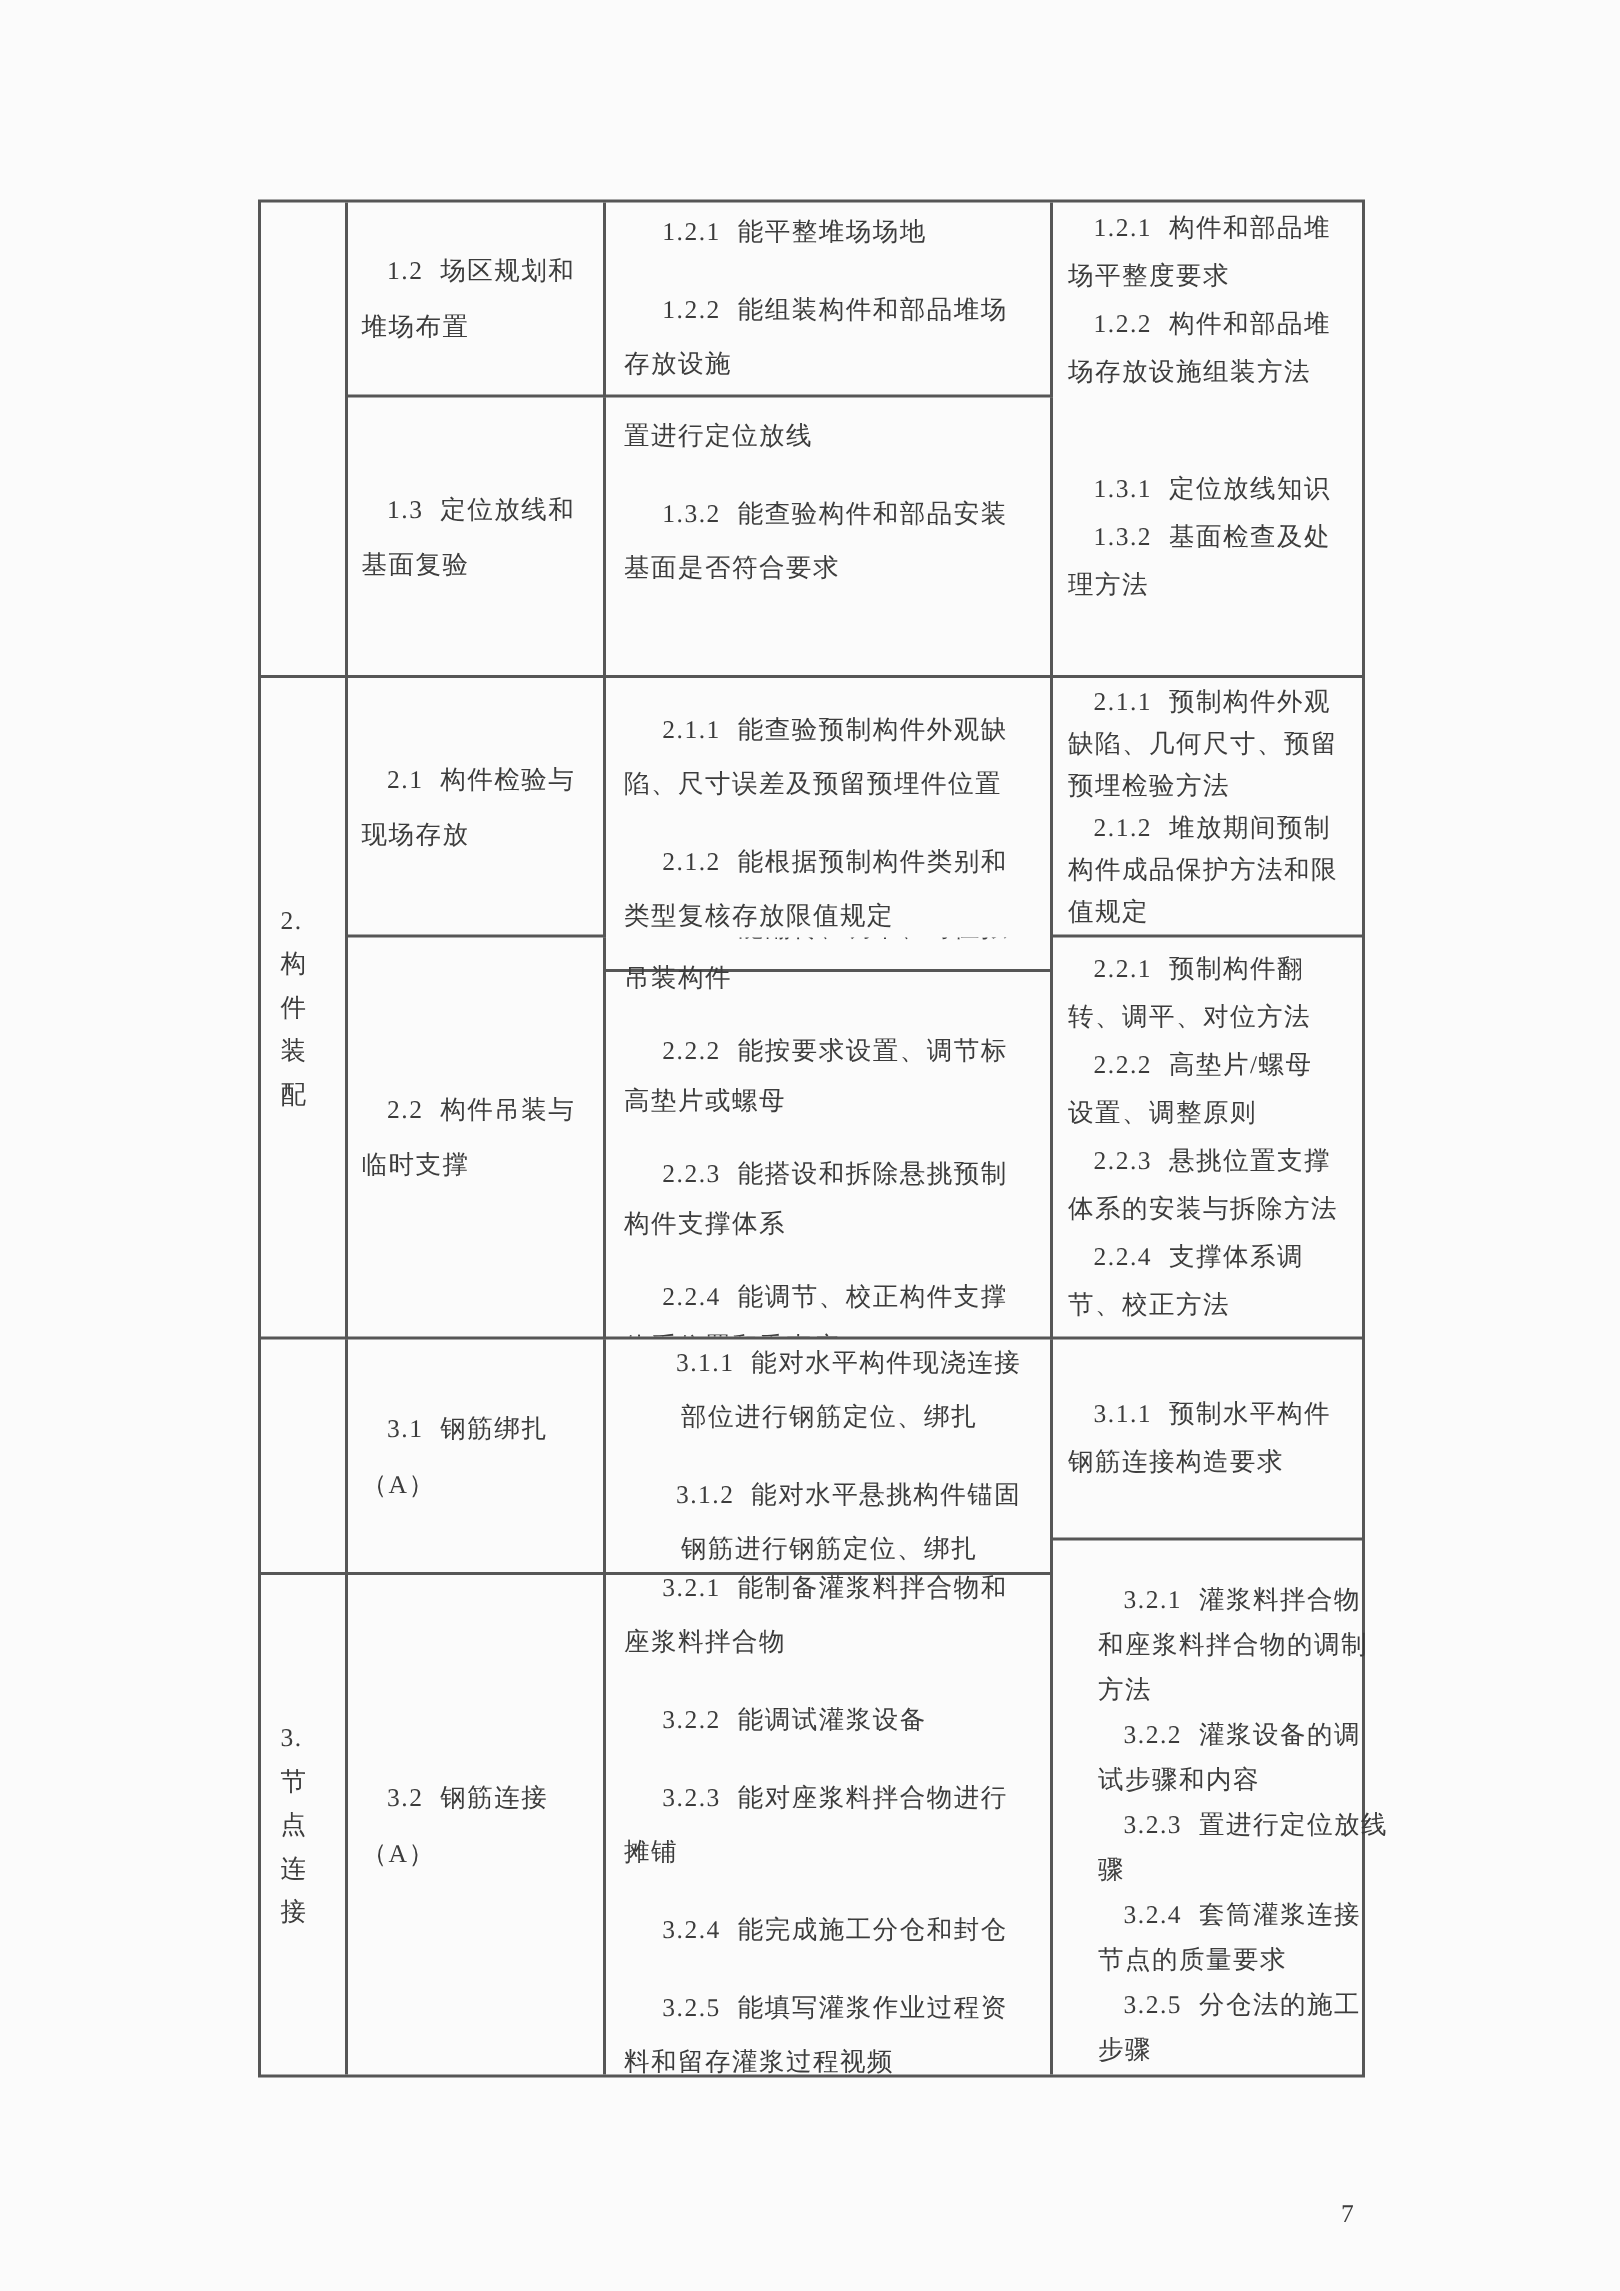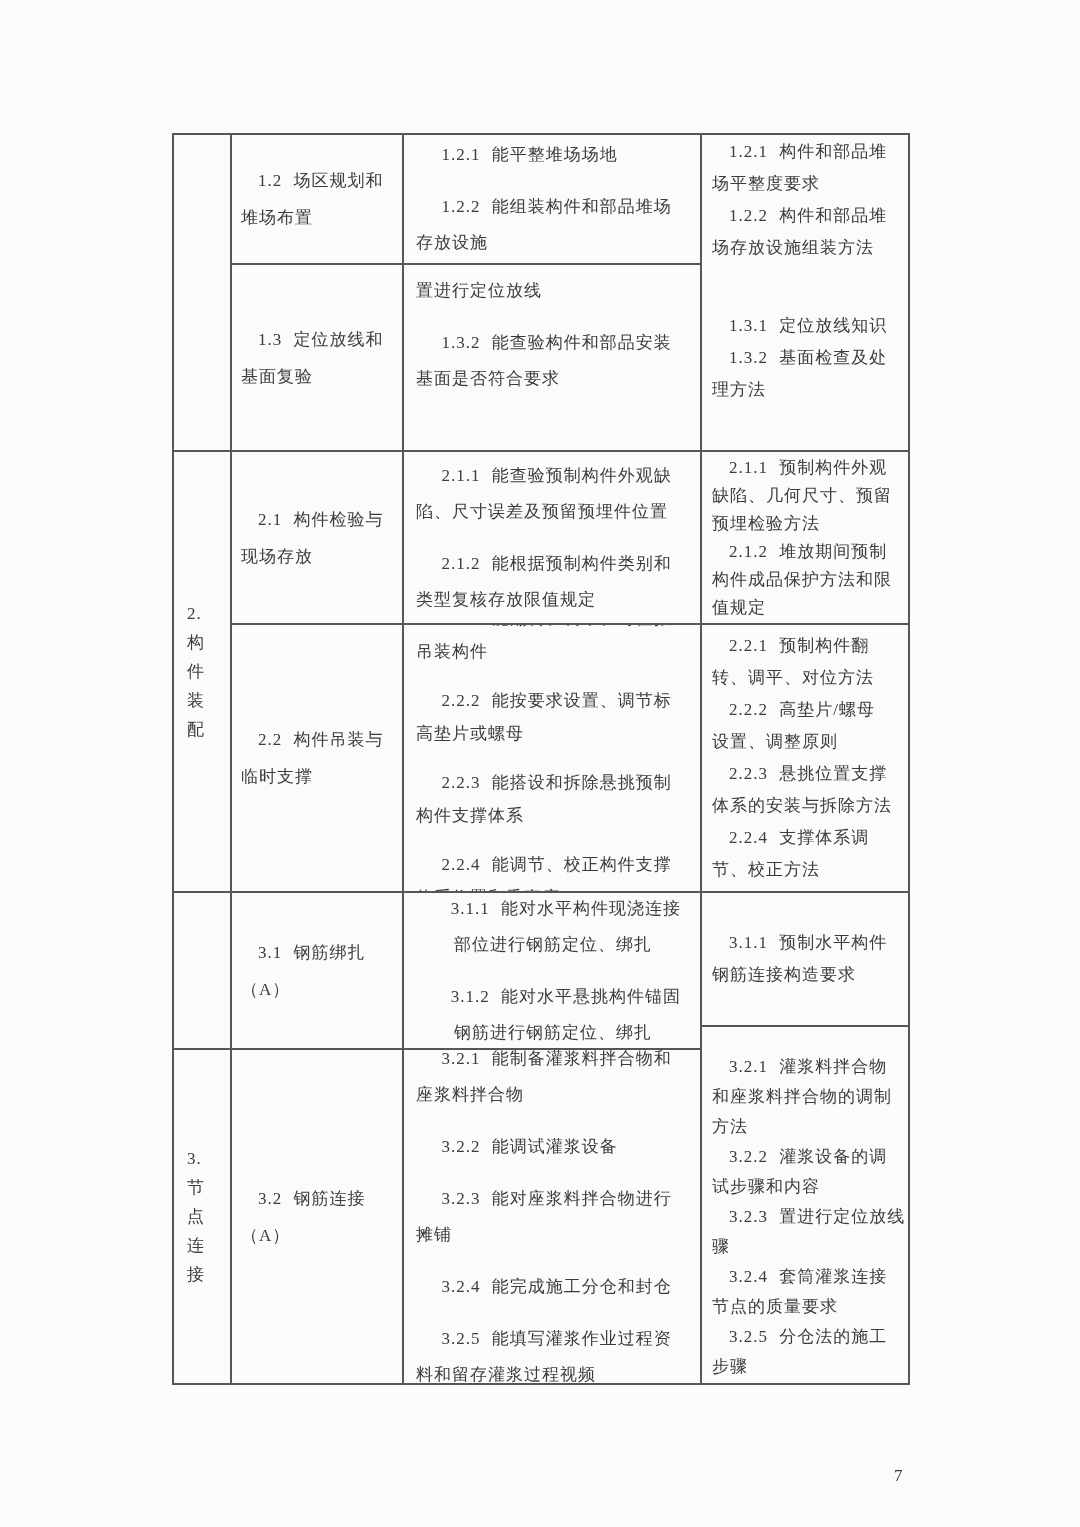--- a/index.html
+++ b/index.html
@@ -100,21 +100,21 @@
       </div>
       <div class="cell cell-knowledge bb" style="left: 528px; top: 130px; width: 206px; height: 187px;">
         <p style="line-height: 32px;">1.3.1 定位放线知识</p>
         <p style="line-height: 32px;">1.3.2 基面检查及处
 理方法</p>
       </div>
       <div class="cell cell-task br bb" style="left: 58px; top: 317px; width: 172px; height: 173px;">
         <p style="line-height: 37px;">2.1 构件检验与
 现场存放</p>
       </div>
-      <div class="cell cell-skills br bb" style="left: 230px; top: 317px; width: 298px; height: 173px;">
+      <div class="cell cell-skills br bb" style="left: 230px; top: 317px; width: 298px; height: 196px;">
         <p style="line-height: 36px;">2.1.1 能查验预制构件外观缺
 陷、尺寸误差及预留预埋件位置</p>
         <p style="line-height: 36px;">2.1.2 能根据预制构件类别和
 类型复核存放限值规定</p>
       </div>
       <div class="cell cell-knowledge bb" style="left: 528px; top: 317px; width: 206px; height: 173px;">
         <p style="line-height: 28px;">2.1.1 预制构件外观
 缺陷、几何尺寸、预留
 预埋检验方法</p>
         <p style="line-height: 28px;">2.1.2 堆放期间预制
@@ -166,21 +166,21 @@
       <div class="cell cell-skills br" style="left: 230px; top: 915px; width: 298px; height: 333px;">
         <p style="line-height: 36px;">3.2.1 能制备灌浆料拌合物和
 座浆料拌合物</p>
         <p style="line-height: 36px;">3.2.2 能调试灌浆设备</p>
         <p style="line-height: 36px;">3.2.3 能对座浆料拌合物进行
 摊铺</p>
         <p style="line-height: 36px;">3.2.4 能完成施工分仓和封仓</p>
         <p style="line-height: 36px;">3.2.5 能填写灌浆作业过程资
 料和留存灌浆过程视频</p>
       </div>
-      <div class="cell cell-knowledge" style="left: 528px; top: 915px; width: 214px; height: 333px;">
+      <div class="cell cell-knowledge" style="left: 548px; top: 915px; width: 214px; height: 333px;">
         <p style="line-height: 30px;">3.2.1 灌浆料拌合物
 和座浆料拌合物的调制
 方法</p>
         <p style="line-height: 30px;">3.2.2 灌浆设备的调
 试步骤和内容</p>
         <p style="line-height: 30px;">3.2.3 置进行定位放线
 骤</p>
         <p style="line-height: 30px;">3.2.4 套筒灌浆连接
 节点的质量要求</p>
         <p style="line-height: 30px;">3.2.5 分仓法的施工

